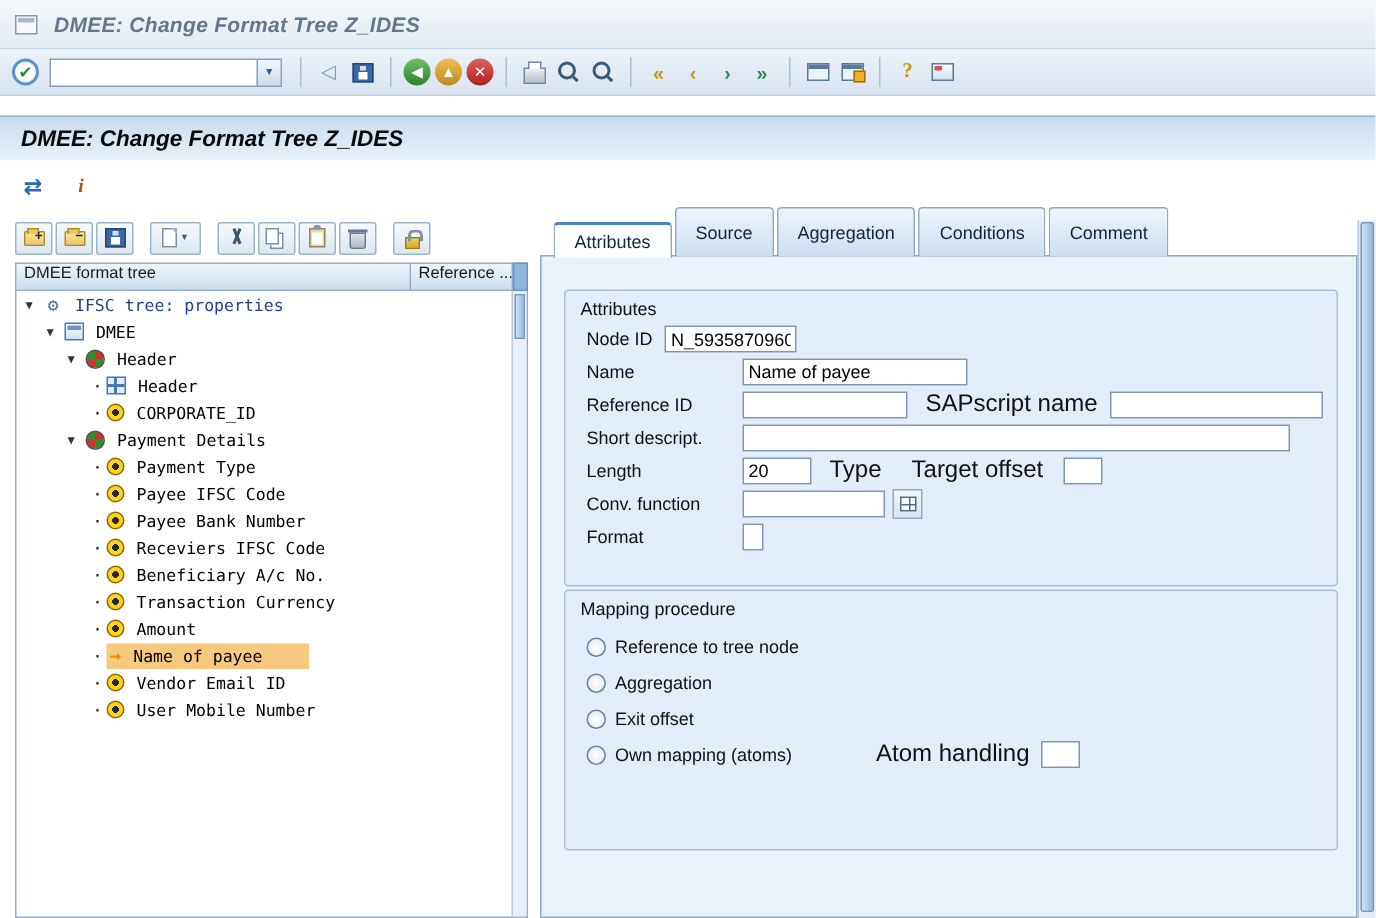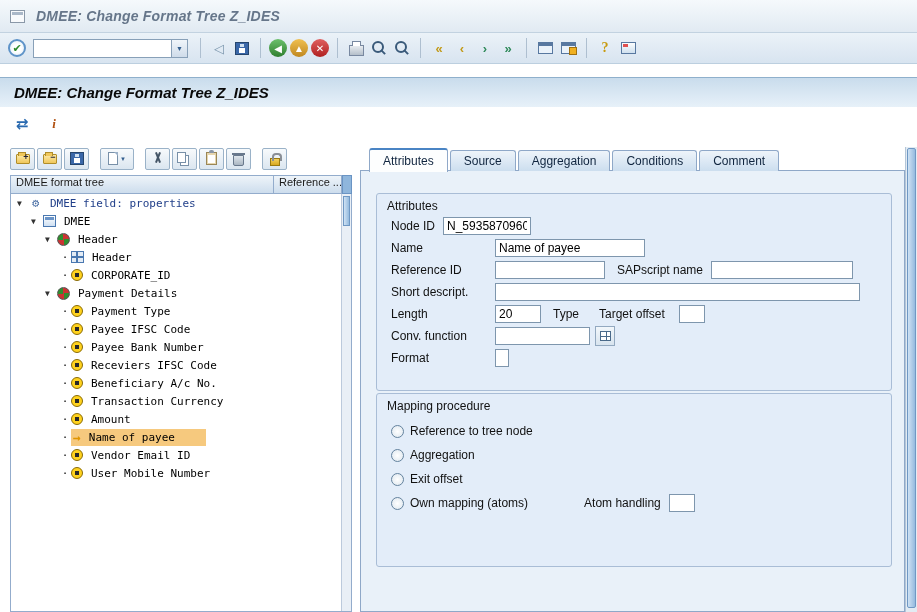--- a/index.html
+++ b/index.html
@@ -117,35 +117,35 @@
   .ico-elem{width:12px;height:12px;border-radius:50%;border:1px solid #8a6a00;
     background:radial-gradient(circle,#282828 0 2.2px,#ffd21e 2.3px)}
   .tlabel{padding:0 3px}
   .navy{color:#22408a}
   .selwrap{display:inline-flex;align-items:center;background:#f6c97e;padding:1px 28px 1px 1px}
   .selarr{color:#e09500;font-weight:bold;font-size:13px;margin:0 5px 0 1px}
 
   
   #right-panel{position:absolute;left:360px;top:147px;width:545px;bottom:0}
   .tabbar{position:absolute;top:0;left:0;right:0;height:24px;display:flex;align-items:flex-end;padding-left:9px;gap:2px;z-index:4}
-  .tab{height:21px;display:flex;align-items:center;padding:0 13px;font-size:12px;color:#10253f;
+  .tab{height:33px;display:flex;align-items:center;padding:0 13px;font-size:12px;color:#10253f;
     border:1px solid #8fa8c8;border-bottom:none;border-radius:3px 3px 0 0;
     background:linear-gradient(#eef4fa,#ccdeef);cursor:default}
   .tab.active{height:24px;margin-bottom:-1px;background:#fdfefe;border-top:2px solid #4a84c4;z-index:5;position:relative}
   .panel-body{position:absolute;top:23px;left:0;right:0;bottom:0;background:#e9f1f9;border:1px solid #8fa8c8;z-index:2}
 
   .group{position:absolute;left:15px;width:516px;border:1px solid #a9bdd6;border-radius:3px;background:#e3edf9}
   #grp-attr{top:22px;height:198px}
   #grp-map{top:222px;height:174px}
   .gtitle{font-size:12px;padding:5px 0 3px 10px;color:#111}
   .frow{display:flex;align-items:center;margin:3px 10px 3px 14px;height:19px}
   .frow.node{padding-right:98px;margin-top:0}
   .flabel{width:104px;font-size:12px;flex:none;color:#111}
   .flabel.auto{width:auto;margin-right:8px}
-  .il{font-size:12px;flex:none;color:#111;margin-left:12px;margin-right:8px}
+  .il{font-size:16px;flex:none;color:#111;margin-left:12px;margin-right:8px}
   input.fld{height:18px;border:1px solid #7e96ad;font-size:12px;padding:0 3px;background:#fff;font-family:inherit;flex:none}
   .w150{width:150px}.w110{width:110px}.w142{width:142px}.w365{width:365px}
   .w46{width:46px}.w26{width:26px}.w95{width:95px}.w14{width:14px}.w88{width:88px}
   .ro{background:#dde3e9}
   .hl{background:#f8f75e}
   .ddl{width:147px;height:18px;border:1px solid #7e96ad;display:flex;align-items:center;background:#f8f75e;flex:none}
   .ddl .dval{flex:1;padding-left:4px;font-size:12px}
   .ddl .darr{width:15px;height:16px;display:flex;align-items:center;justify-content:center;
     font-size:7px;color:#2a5fa5;background:linear-gradient(#eef4fa,#cddded);border-left:1px solid #9ab0c8}
   .sq-btn{width:20px;height:20px;margin-left:5px;border:1px solid #93a9c0;
@@ -264,21 +264,21 @@
   <div class="tree-cols">
     <span class="thc thc1">DMEE format tree</span>
     <span class="thc thc2">Reference ...</span>
     <span class="hdr-blue"></span>
   </div>
 
   <div class="tree-body">
     <div class="trow lvl0">
       <span class="exp">▼</span>
       <span class="tico gearc">⚙</span>
-      <span class="tlabel navy">DMEE field: properties</span>
+      <span class="tlabel navy">IFSC tree: properties</span>
     </div>
     <div class="trow lvl1">
       <span class="exp">▼</span>
       <span class="tico ico-tree"></span>
       <span class="tlabel">DMEE</span>
     </div>
     <div class="trow lvl2">
       <span class="exp">▼</span>
       <span class="tico ico-seg"></span>
       <span class="tlabel">Header</span>

